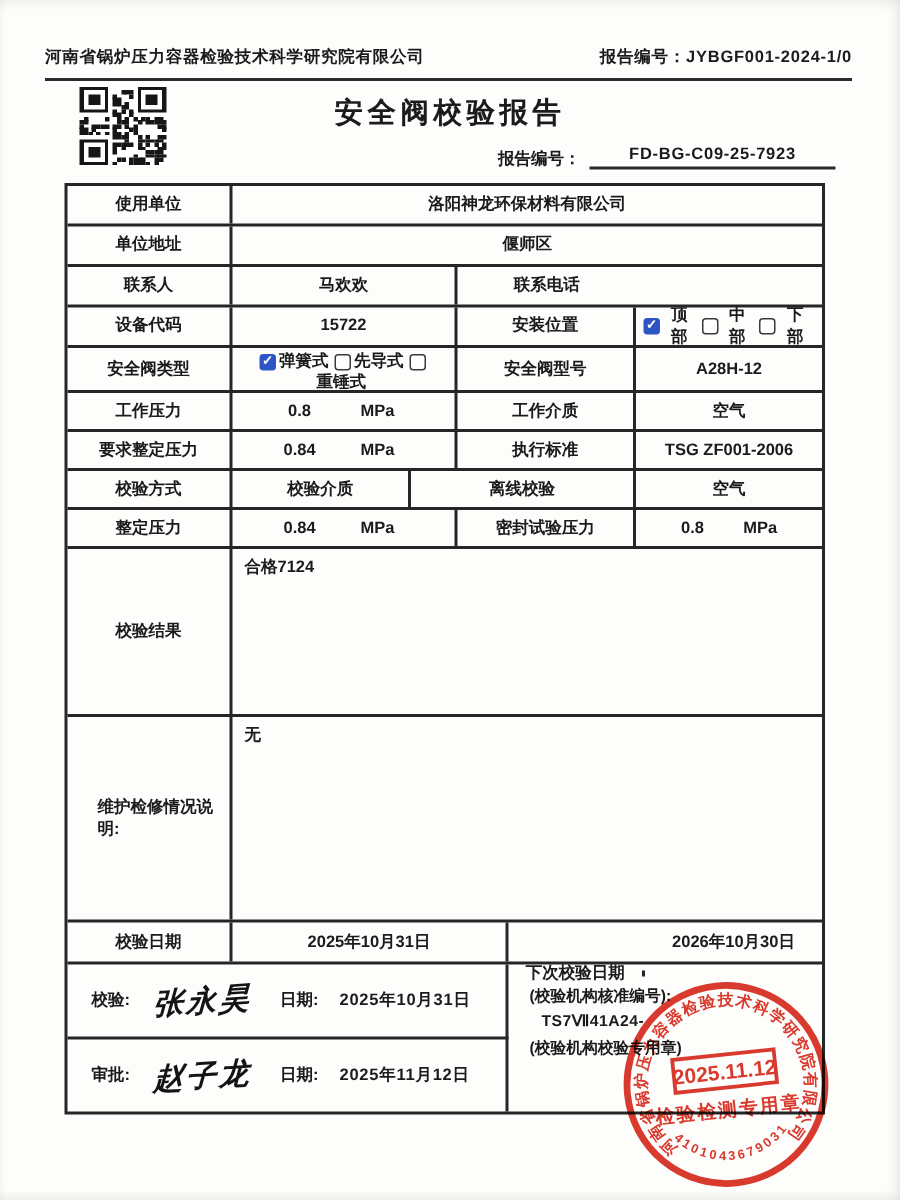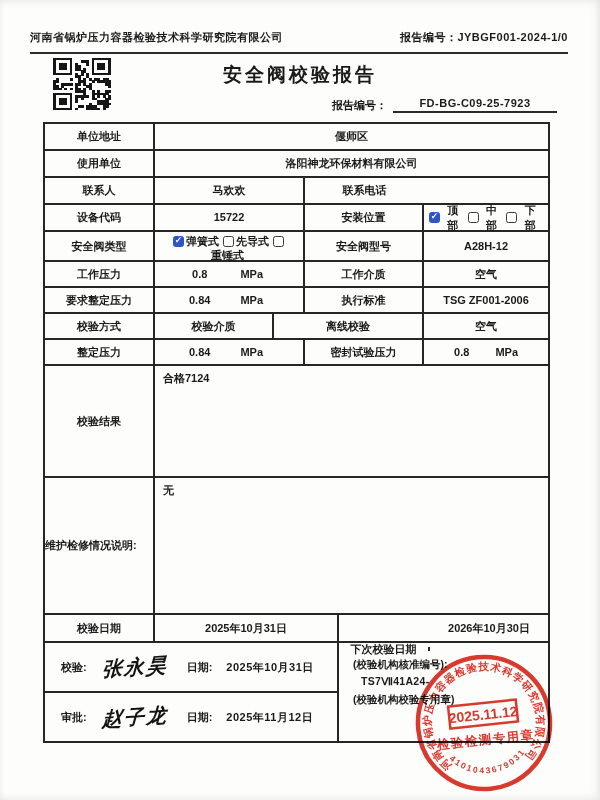--- a/index.html
+++ b/index.html
@@ -47,21 +47,21 @@
   }
   .tcell:last-child{border-right:none;}
   .c1{width:110px;flex:none;}
   .c2{width:150px;flex:none;}
   .c3{width:119px;flex:none;}
   .c4{flex:1;}
   .c2d{width:184px;flex:none;}
   .c3d{width:91px;flex:none;margin-top:32px;}
   .csig{width:294px;flex:none;justify-content:flex-start;padding-left:16px;}
   .topleft{align-items:flex-start;justify-content:flex-start;text-align:left;padding:5px 8px;}
-  .labelleft{justify-content:flex-start;text-align:left;padding-left:0;}
+  .labelleft{justify-content:flex-start;text-align:left;padding-left:20px;}
   .pressure{display:flex;width:100%;align-items:center;}
   .pressure .num{flex:1.25;text-align:center;}
   .pressure .unit{flex:.9;text-align:left;}
   
   .cb{
     display:inline-block;width:11px;height:11px;border:1.5px solid #3a3a3a;
     border-radius:2.5px;vertical-align:-2px;margin:0 2px 0 1px;background:#fff;
     position:relative;box-sizing:border-box;
   }
   .cb.checked{background:#2d55c6;border-color:#2d55c6;}
@@ -235,27 +235,27 @@
 
   <div class="report-title">安全阀校验报告</div>
   <div class="report-no">
     <span>报告编号：</span>
     <span class="value">FD-BG-C09-25-7923</span>
   </div>
 
   <div class="rtable">
 
     <div class="trow" style="height:27px;">
+      <div class="tcell c1">使用单位</div>
+      <div class="tcell c4">洛阳神龙环保材料有限公司</div>
+    </div>
+
+    <div class="trow" style="height:27px;">
       <div class="tcell c1">单位地址</div>
       <div class="tcell c4">偃师区</div>
-    </div>
-
-    <div class="trow" style="height:27px;">
-      <div class="tcell c1">使用单位</div>
-      <div class="tcell c4">洛阳神龙环保材料有限公司</div>
     </div>
 
     <div class="trow" style="height:27px;">
       <div class="tcell c1">联系人</div>
       <div class="tcell c2">马欢欢</div>
       <div class="tcell c3">联系电话</div>
     </div>
 
     <div class="trow" style="height:27px;">
       <div class="tcell c1">设备代码</div>

